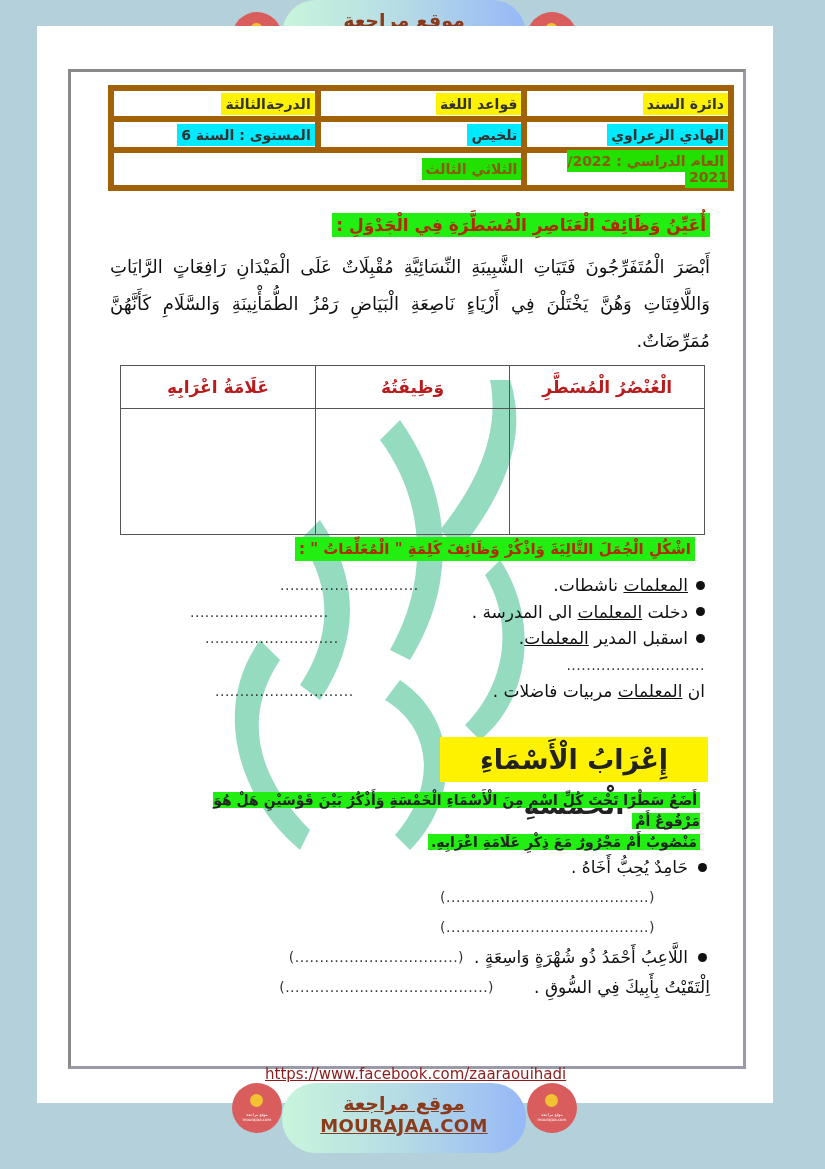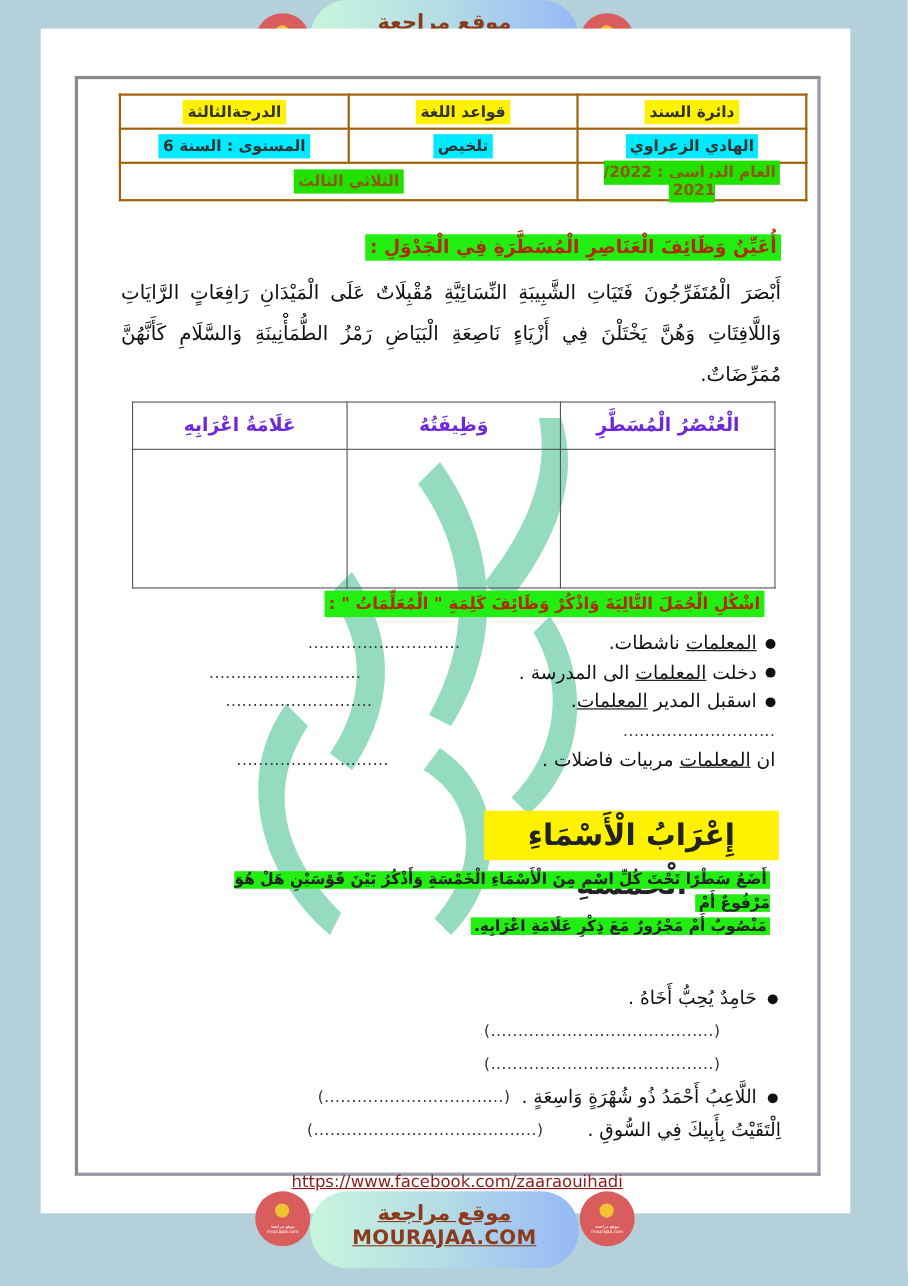--- a/index.html
+++ b/index.html
@@ -40,41 +40,41 @@
     .logo .tiny {
       position: absolute; left: 6px; top: 29px; width: 38px; font-size: 4px; line-height: 5px;
       color: #fff; text-align: center;
     }
     
     .info {
       position: absolute; left: 108px; top: 85px; width: 626px; border-collapse: collapse;
       direction: rtl;
     }
     .info td {
-      border: 2px solid #a16207; height: 31px; text-align: center; width: 33.3%;
+      border: 6px solid #a16207; height: 31px; width: 33.3%;
       font-weight: bold; font-size: 14px; color: #333;
     }
     .hl-y { background: #fff200; padding: 3px 4px; }
     .hl-c { background: #00eaff; padding: 3px 4px; }
     .hl-g { background: #22e000; padding: 3px 4px; color: #8a5a0a; margin-top: 25px; }
     .section-title {
       position: absolute; direction: rtl; background: #22ee11; color: #b02a00;
       font-weight: bold; font-size: 17px; line-height: 24px; padding: 0 4px;
     }
     .para {
       position: absolute; left: 110px; top: 248px; width: 600px; direction: rtl;
       font-family: "DejaVu Sans", sans-serif; font-size: 18px; line-height: 37px; color: #111;
       text-align: justify;
     }
     .grid-table {
       position: absolute; left: 120px; top: 365px; width: 585px; height: 170px;
       border-collapse: collapse; direction: rtl;
     }
     .grid-table th, .grid-table td { border: 1px solid #555; width: 33.3%; }
-    .grid-table th { height: 43px; font-size: 17px; font-weight: bold; color: #6d28d9; }
+    .grid-table th { height: 43px; font-size: 17px; font-weight: bold; color: #b91c1c; }
     .sentences {
       position: absolute; left: 170px; top: 572px; width: 535px; direction: rtl;
       font-size: 17px; line-height: 26.5px; color: #111;
     }
     .sent-row { display: flex; justify-content: space-between; align-items: center; height: 26.5px; }
     .sent-row .txt { display: flex; align-items: center; gap: 8px; }
     .bullet { width: 9px; height: 9px; border-radius: 50%; background: #111; display: inline-block; }
     .u { text-decoration: underline; }
     .dots { color: #333; font-size: 14px; letter-spacing: 0.5px; direction: ltr; }
     .title-five {
@@ -82,21 +82,21 @@
       background: #fff200; direction: rtl; text-align: center;
       font-size: 27px; font-weight: bold; color: #222; line-height: 45px;
     }
     .instr {
       position: absolute; left: 182px; top: 790px; width: 518px; direction: rtl;
       font-size: 14px; font-weight: bold; line-height: 21px; color: #222;
     }
     .instr span { background: #22ee11; padding: 0 3px; }
     .five-list {
       position: absolute; left: 150px; top: 852px; width: 560px; direction: rtl;
-      font-size: 17px; color: #111; margin-top: 41px;
+      font-size: 17px; color: #111;
     }
     .five-row { height: 30px; display: flex; align-items: center; gap: 10px; }
     .fb-link {
       position: absolute; left: 265px; top: 1065px; width: 300px; text-align: center;
       color: #8b1c1c; font-size: 15px; text-decoration: underline;
     }
     .watermark {
       position: absolute; left: 200px; top: 380px; width: 460px; height: 520px; pointer-events: none; opacity: 0.55;
     }
   </style>

